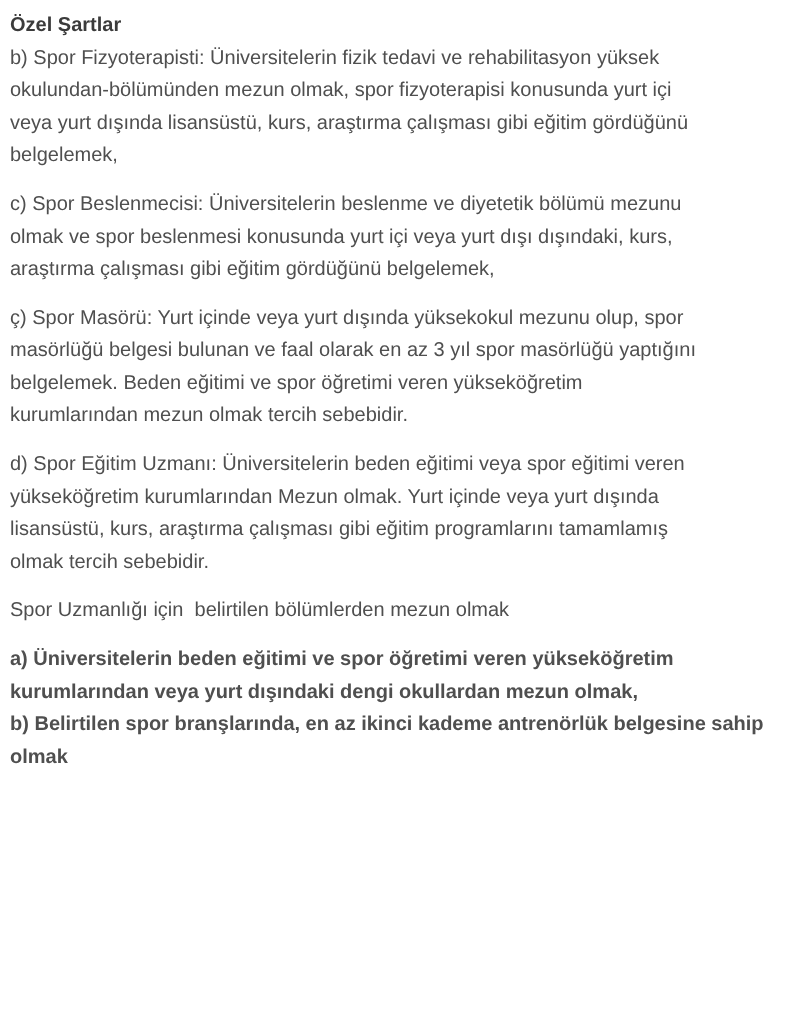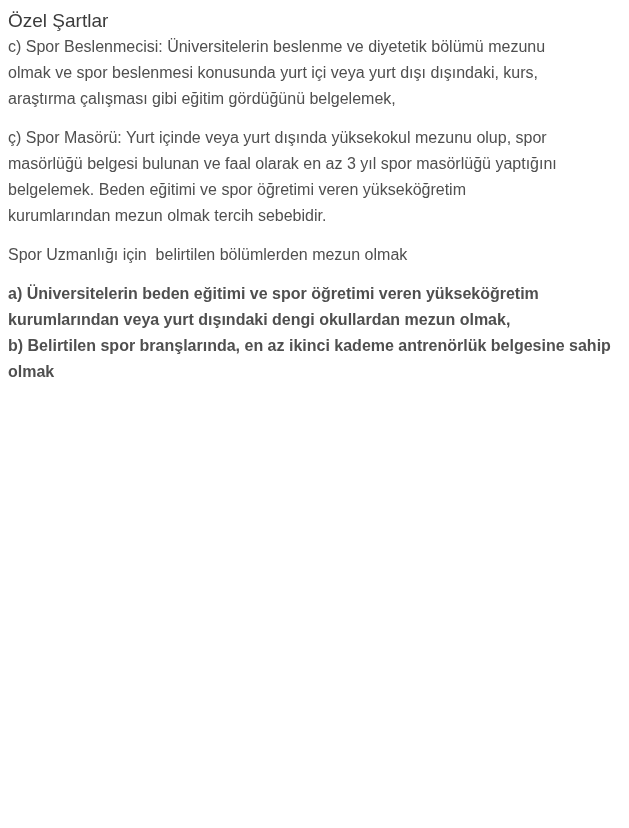--- a/index.html
+++ b/index.html
@@ -19,49 +19,57 @@
     font-family: "Liberation Sans", "DejaVu Sans", sans-serif;
     color: var(--body-text);
   }
   .doc {
     padding: 8px 8px 0 8px;
     font-size: 16px;
     line-height: 26px;
   }
   .doc-heading {
     margin: 0;
-    font-size: 19px;
-    font-weight: 400;
+    font-size: 16px;
+    font-weight: 700;
     line-height: 26px;
     color: var(--heading-text);
   }
   .doc p {
     margin: 0 0 13px 0;
     white-space: pre-wrap; 
   }
   .doc p:last-child { margin-bottom: 0; font-weight: bold; }
 </style>
 </head>
 <body>
 
 <div class="doc">
   <h2 class="doc-heading">Özel Şartlar</h2>
 
 
 
+  <p>b) Spor Fizyoterapisti: Üniversitelerin fizik tedavi ve rehabilitasyon yüksek
+okulundan-bölümünden mezun olmak, spor fizyoterapisi konusunda yurt içi
+veya yurt dışında lisansüstü, kurs, araştırma çalışması gibi eğitim gördüğünü
+belgelemek,</p>
 
   <p>c) Spor Beslenmecisi: Üniversitelerin beslenme ve diyetetik bölümü mezunu
 olmak ve spor beslenmesi konusunda yurt içi veya yurt dışı dışındaki, kurs,
 araştırma çalışması gibi eğitim gördüğünü belgelemek,</p>
 
   <p>ç) Spor Masörü: Yurt içinde veya yurt dışında yüksekokul mezunu olup, spor
 masörlüğü belgesi bulunan ve faal olarak en az 3 yıl spor masörlüğü yaptığını
 belgelemek. Beden eğitimi ve spor öğretimi veren yükseköğretim
 kurumlarından mezun olmak tercih sebebidir.</p>
 
+  <p>d) Spor Eğitim Uzmanı: Üniversitelerin beden eğitimi veya spor eğitimi veren
+yükseköğretim kurumlarından Mezun olmak. Yurt içinde veya yurt dışında
+lisansüstü, kurs, araştırma çalışması gibi eğitim programlarını tamamlamış
+olmak tercih sebebidir.</p>
 
   <p>Spor Uzmanlığı için  belirtilen bölümlerden mezun olmak</p>
 
 
   <p>a) Üniversitelerin beden eğitimi ve spor öğretimi veren yükseköğretim
 kurumlarından veya yurt dışındaki dengi okullardan mezun olmak,
 b) Belirtilen spor branşlarında, en az ikinci kademe antrenörlük belgesine sahip
 olmak</p>
 </div>
 

